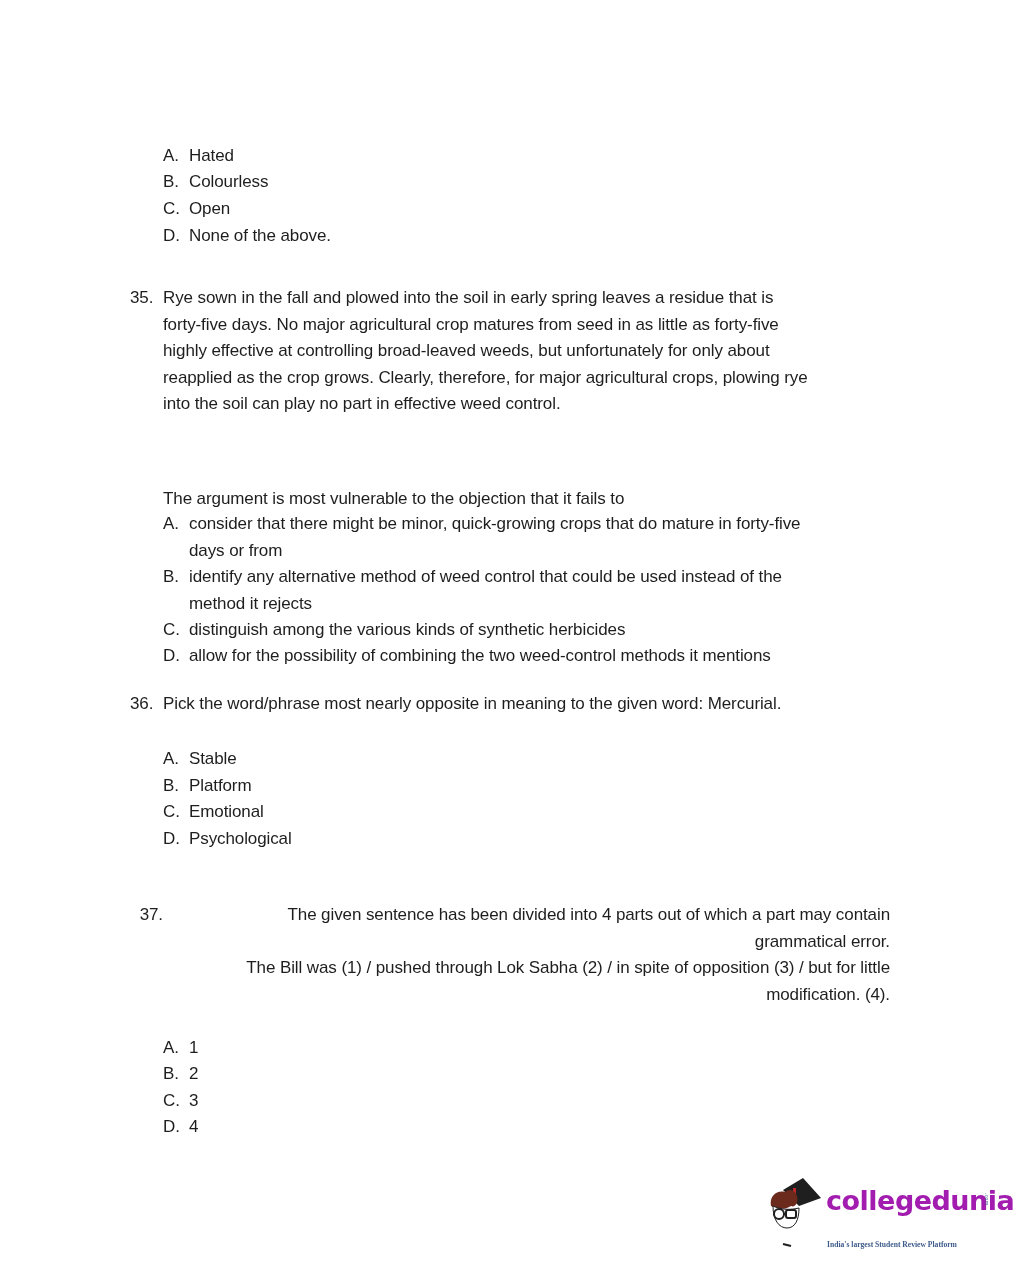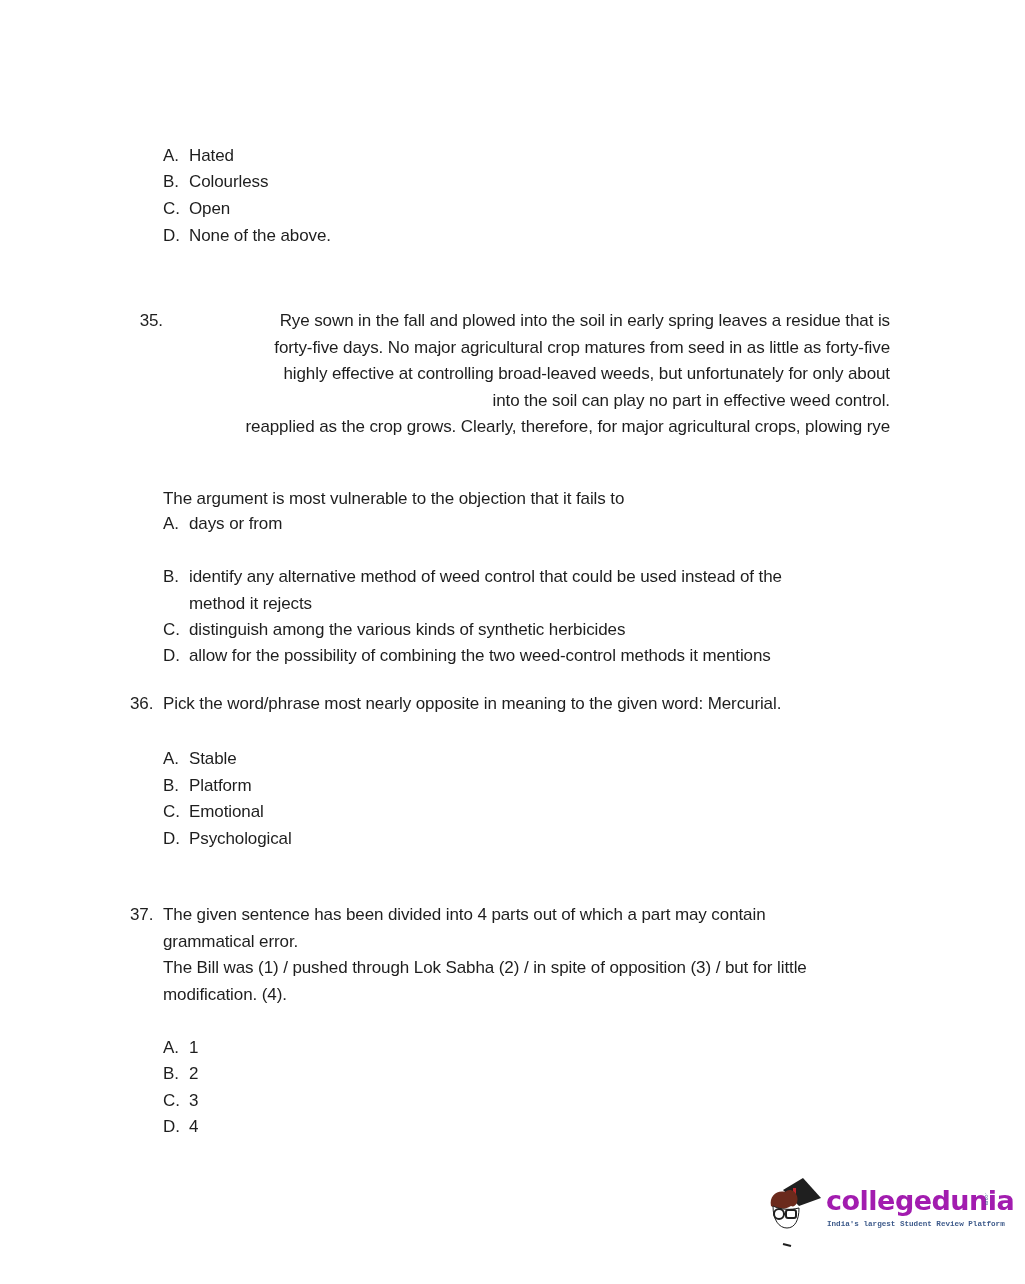--- a/index.html
+++ b/index.html
@@ -15,21 +15,21 @@
     .q { position: absolute; left: 130px; width: 760px; display: flex; }
     .q .num { width: 33px; flex: none; }
     .q .body { flex: 1; }
     .para { position: absolute; left: 163px; width: 720px; }
     .logo { position: absolute; left: 765px; top: 1176px; width: 230px; height: 76px; }
     .brand {
       position: absolute; left: 61px; top: 9px; font-family: "DejaVu Sans", sans-serif;
       font-size: 27px; font-weight: bold; color: #a21caf; letter-spacing: -0.5px;
     }
     .tagline {
-      position: absolute; left: 62px; top: 44px; font-family: Liberation Mono, monospace;
+      position: absolute; left: 62px; top: 64px; font-family: Liberation Serif, serif;
       font-size: 7.6px; font-weight: bold; color: #3d5a8a; white-space: nowrap;
     }
     .dotcom {
       position: absolute; left: 219px; top: 17px; font-size: 5px; color: #3d5a8a;
       writing-mode: vertical-rl; font-family: "DejaVu Sans", sans-serif;
     }
   </style>
 </head>
 <body>
 
@@ -47,34 +47,35 @@
     <div class="opt txt" style="top:196px;">
       <span class="lt">C.</span>
       <span class="tx">Open</span>
     </div>
     <div class="opt txt" style="top:223px;">
       <span class="lt">D.</span>
       <span class="tx">None of the above.</span>
     </div>
   </div>
 
-  <div class="q txt" style="top:308px;text-align:right;">
+  <div class="q txt" style="top:285px;">
     <span class="num">35.</span>
     <div class="body">
       <div>Rye sown in the fall and plowed into the soil in early spring leaves a residue that is</div>
       <div>forty-five days. No major agricultural crop matures from seed in as little as forty-five</div>
       <div>highly effective at controlling broad-leaved weeds, but unfortunately for only about</div>
+      <div>reapplied as the crop grows. Clearly, therefore, for major agricultural crops, plowing rye</div>
       <div>into the soil can play no part in effective weed control.</div>
-      <div>reapplied as the crop grows. Clearly, therefore, for major agricultural crops, plowing rye</div>
     </div>
   </div>
   <div class="para txt" style="top:486px;">The argument is most vulnerable to the objection that it fails to</div>
   <div class="opt txt" style="top:511px;">
     <span class="lt">A.</span>
     <span class="tx">
+      <div>consider that there might be minor, quick-growing crops that do mature in forty-five</div>
       <div>days or from</div>
     </span>
   </div>
   <div class="opt txt" style="top:564px;">
     <span class="lt">B.</span>
     <span class="tx">
       <div>identify any alternative method of weed control that could be used instead of the</div>
       <div>method it rejects</div>
     </span>
   </div>
@@ -101,21 +102,21 @@
   </div>
   <div class="opt txt" style="top:799px;">
     <span class="lt">C.</span>
     <span class="tx">Emotional</span>
   </div>
   <div class="opt txt" style="top:826px;">
     <span class="lt">D.</span>
     <span class="tx">Psychological</span>
   </div>
 
-  <div class="q txt" style="top:902px;">
+  <div class="q txt" style="top:902px;text-align:right;">
     <span class="num">37.</span>
     <div class="body">
       <div>The given sentence has been divided into 4 parts out of which a part may contain</div>
       <div>grammatical error.</div>
       <div>The Bill was (1) / pushed through Lok Sabha (2) / in spite of opposition (3) / but for little</div>
       <div>modification. (4).</div>
     </div>
   </div>
   <div class="opt txt" style="top:1035px;">
     <span class="lt">A.</span>

